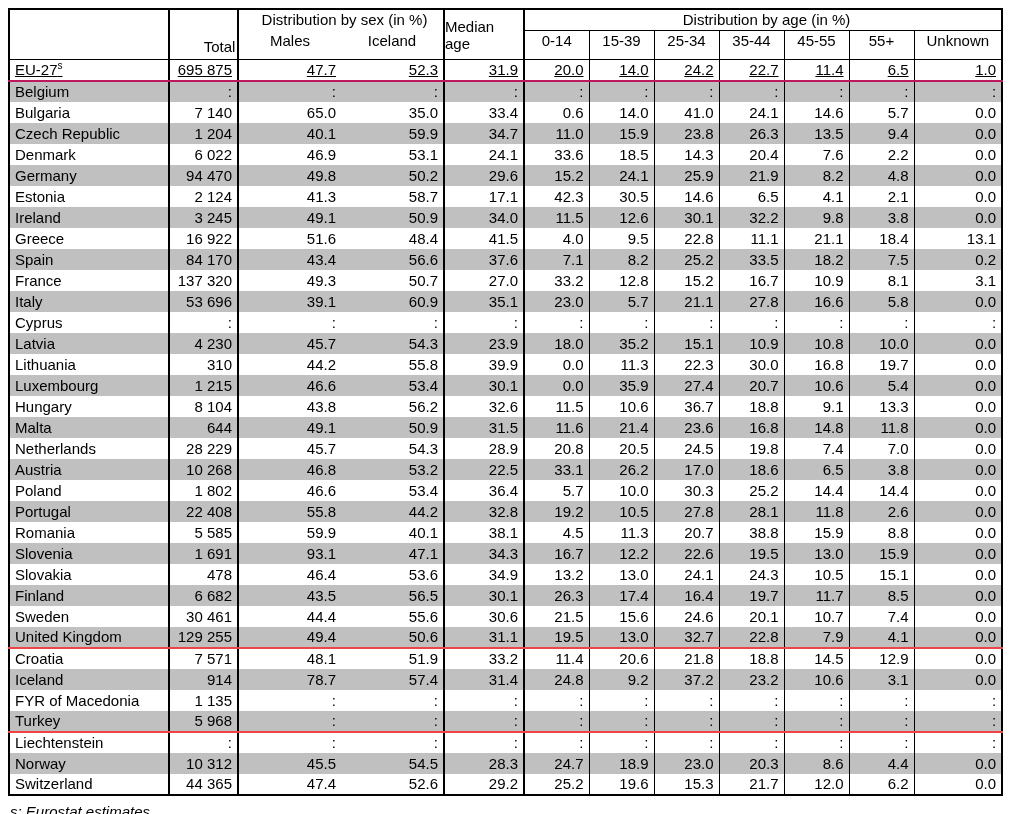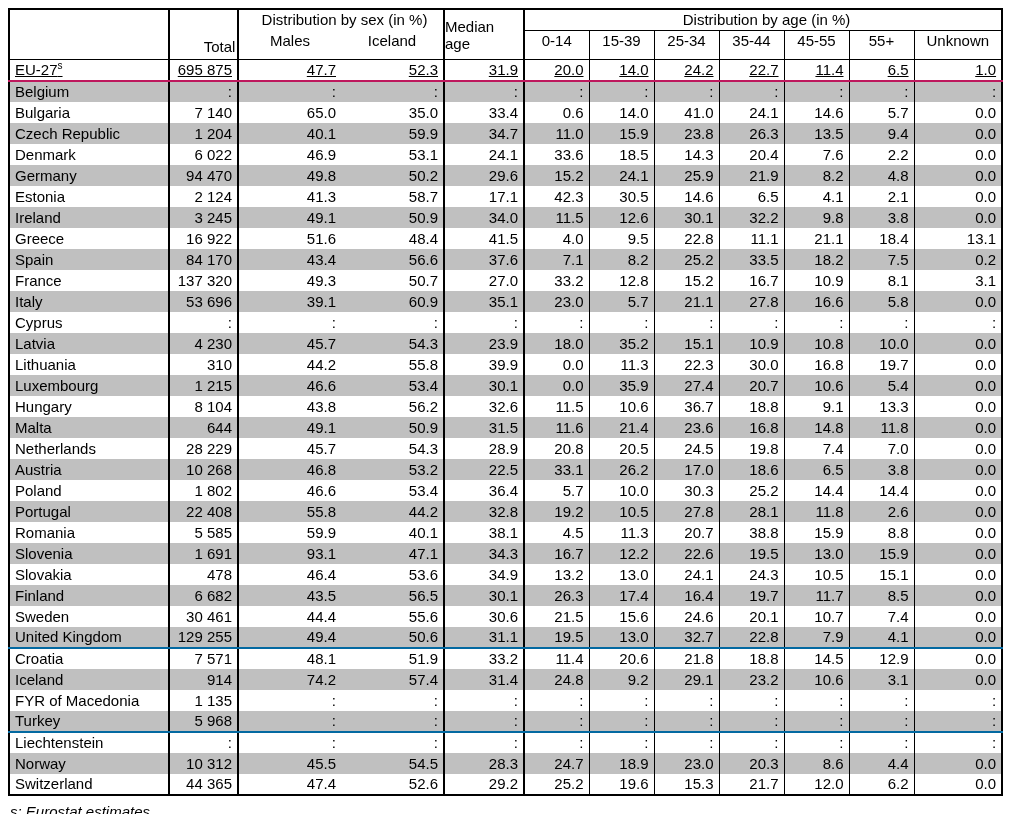--- a/index.html
+++ b/index.html
@@ -40,21 +40,21 @@
   .sub-h { text-align: center; vertical-align: bottom; padding-bottom: 8px; }
 
   
   tbody tr:first-child td { border-top: 1px solid #000; }
 
   
   td.country { text-align: left; padding-left: 5px; }
   td.num { text-align: right; padding-right: 5px; }
   tr.shaded td { background: var(--stripe, #c0c0c0); }
   tr.sep-thin td { border-bottom: 2px solid #be185d; text-decoration: underline; }
-  tr.sep-thick td { border-bottom: 2px solid #0369a1; }
+  tr.sep-thick td { border-bottom: 2px solid #ef4444; }
 
   sup { font-size: 10px; line-height: 0; }
 
   .footnote {
     margin: 7px 0 0 2px;
     font-size: 15px;
     font-style: italic;
   }
 </style>
 </head>
@@ -502,26 +502,26 @@
           <td class="num bl1">20.6</td>
           <td class="num bl1">21.8</td>
           <td class="num bl1">18.8</td>
           <td class="num bl1">14.5</td>
           <td class="num bl1">12.9</td>
           <td class="num bl1">0.0</td>
         </tr>
         <tr class="shaded">
           <td class="country">Iceland</td>
           <td class="num bl2">914</td>
-          <td class="num bl2">74.2</td>
+          <td class="num bl2">78.7</td>
           <td class="num">57.4</td>
           <td class="num bl2">31.4</td>
           <td class="num bl2">24.8</td>
           <td class="num bl1">9.2</td>
-          <td class="num bl1">29.1</td>
+          <td class="num bl1">37.2</td>
           <td class="num bl1">23.2</td>
           <td class="num bl1">10.6</td>
           <td class="num bl1">3.1</td>
           <td class="num bl1">0.0</td>
         </tr>
         <tr>
           <td class="country">FYR of Macedonia</td>
           <td class="num bl2">1 135</td>
           <td class="num bl2">:</td>
           <td class="num">:</td>

